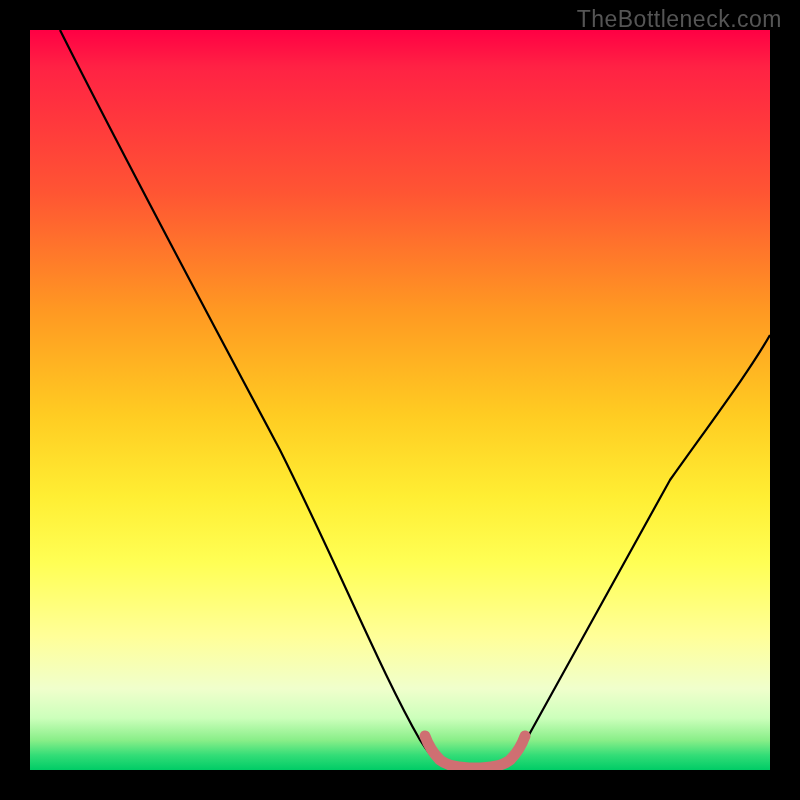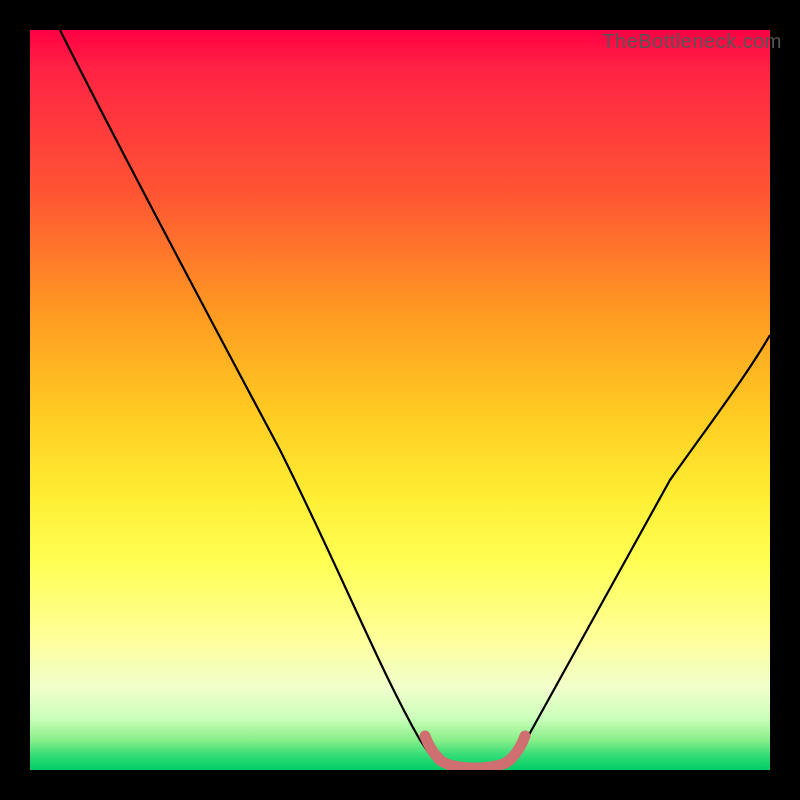--- a/index.html
+++ b/index.html
@@ -36,24 +36,23 @@
       #88ee88 96%,
       #33dd77 98%,
       #00cc66 100%
     );
   }
   .watermark {
     position: absolute;
     top: 6px;
     right: 18px;
     color: #555;
-    font-size: 20px;
+    font-size: 23px;
     font-weight: 500;
     letter-spacing: 0.5px;
-    margin-top: 24px;
   }
   svg.curves {
     position: absolute;
     inset: 0;
     width: 100%;
     height: 100%;
   }
 </style>
 </head>
 <body>

